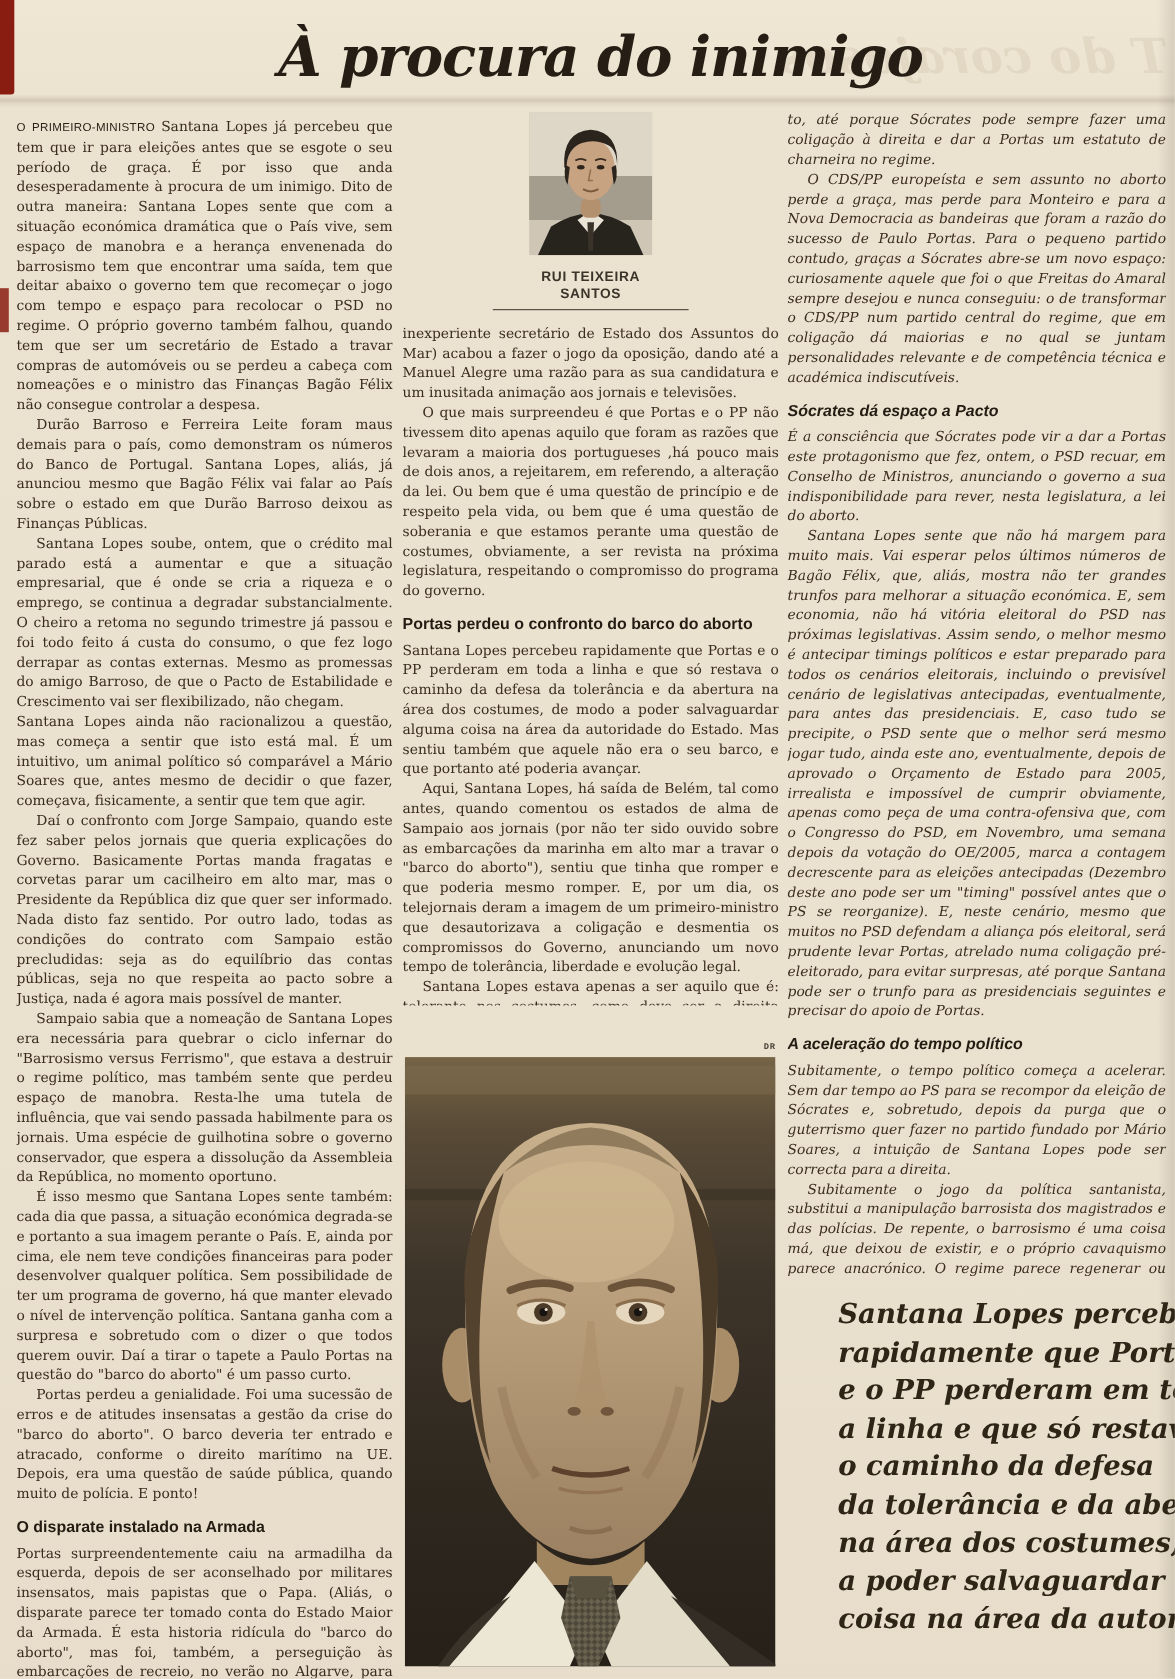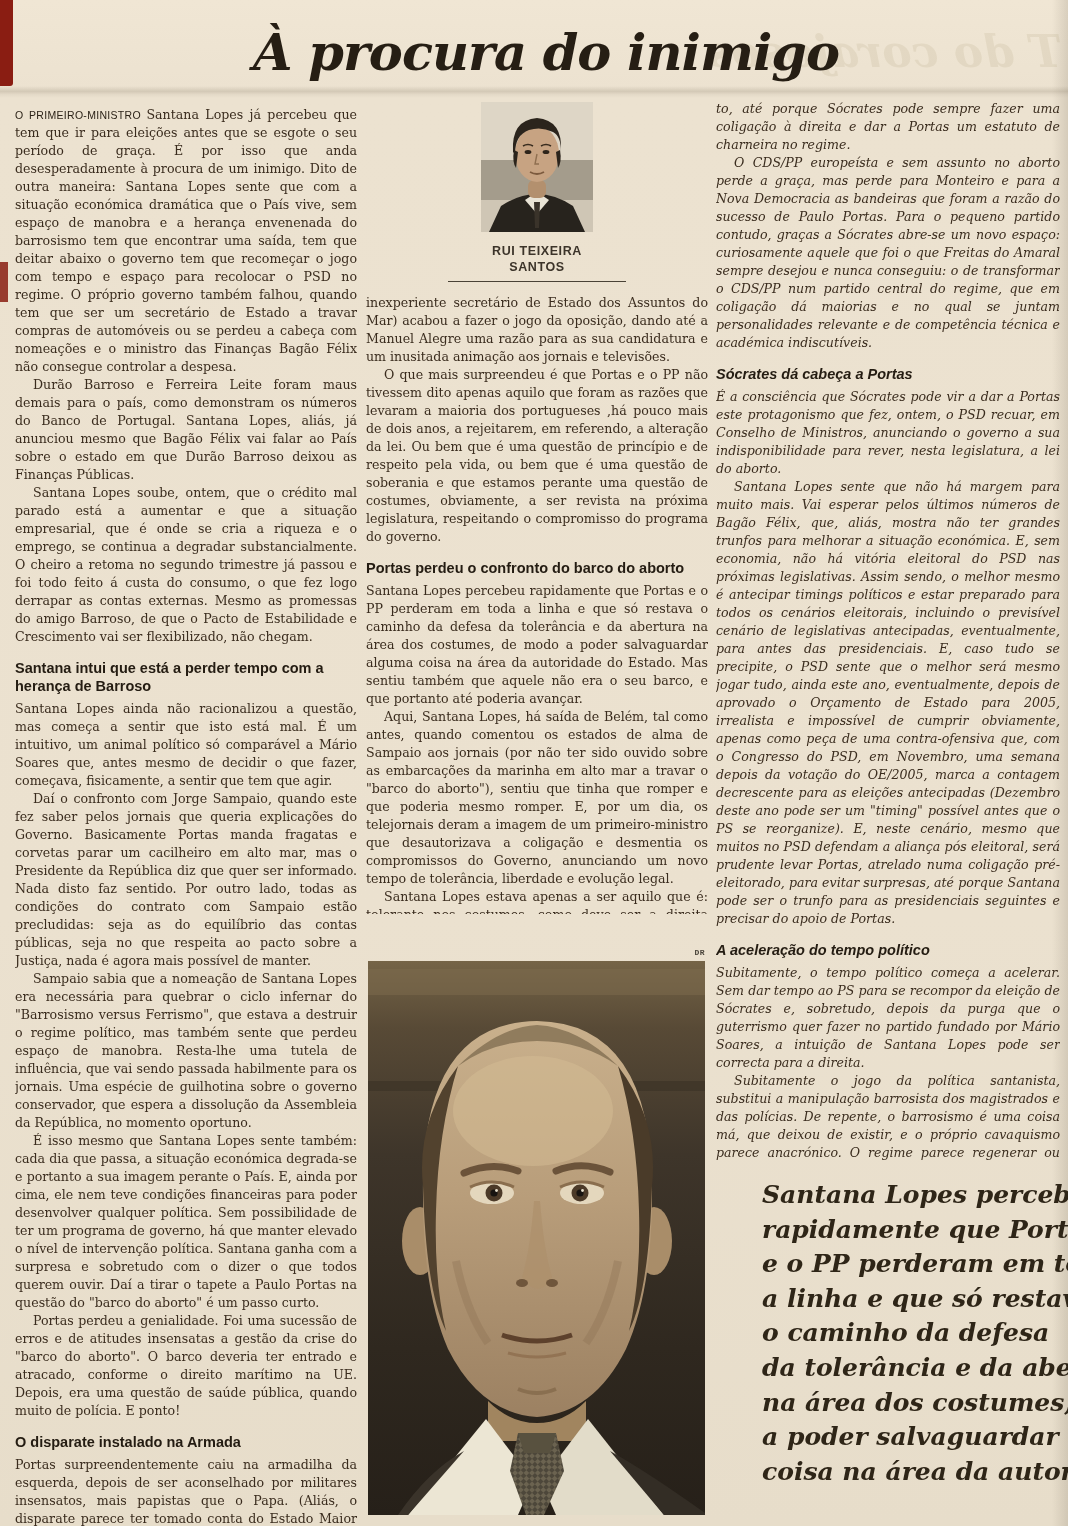--- a/index.html
+++ b/index.html
@@ -80,21 +80,20 @@
 <div class="fold-shadow"></div>
 <div class="edge-shade"></div>
 <div class="ghost-title">T do corajosos</div>
 
 <h1 class="headline">À procura do inimigo</h1>
 
 <div class="col" id="col1">
     <p class="body-p"><span class="lead-in">O PRIMEIRO-MINISTRO </span>Santana Lopes já percebeu que tem que ir para eleições antes que se esgote o seu período de graça. É por isso que anda desesperadamente à procura de um inimigo. Dito de outra maneira: Santana Lopes sente que com a situação económica dramática que o País vive, sem espaço de manobra e a herança envenenada do barrosismo tem que encontrar uma saída, tem que deitar abaixo o governo tem que recomeçar o jogo com tempo e espaço para recolocar o PSD no regime. O próprio governo também falhou, quando tem que ser um secretário de Estado a travar compras de automóveis ou se perdeu a cabeça com nomeações e o ministro das Finanças Bagão Félix não consegue controlar a despesa.</p>
     <p class="body-p indent">Durão Barroso e Ferreira Leite foram maus demais para o país, como demonstram os números do Banco de Portugal. Santana Lopes, aliás, já anunciou mesmo que Bagão Félix vai falar ao País sobre o estado em que Durão Barroso deixou as Finanças Públicas.</p>
     <p class="body-p indent">Santana Lopes soube, ontem, que o crédito mal parado está a aumentar e que a situação empresarial, que é onde se cria a riqueza e o emprego, se continua a degradar substancialmente. O cheiro a retoma no segundo trimestre já passou e foi todo feito á custa do consumo, o que fez logo derrapar as contas externas. Mesmo as promessas do amigo Barroso, de que o Pacto de Estabilidade e Crescimento vai ser flexibilizado, não chegam.</p>
-    <h3 class="subhead">Santana intui que está a perder tempo com a herança de Barroso</h3>
     <p class="body-p">Santana Lopes ainda não racionalizou a questão, mas começa a sentir que isto está mal. É um intuitivo, um animal político só comparável a Mário Soares que, antes mesmo de decidir o que fazer, começava, fisicamente, a sentir que tem que agir.</p>
     <p class="body-p indent">Daí o confronto com Jorge Sampaio, quando este fez saber pelos jornais que queria explicações do Governo. Basicamente Portas manda fragatas e corvetas parar um cacilheiro em alto mar, mas o Presidente da República diz que quer ser informado. Nada disto faz sentido. Por outro lado, todas as condições do contrato com Sampaio estão precludidas: seja as do equilíbrio das contas públicas, seja no que respeita ao pacto sobre a Justiça, nada é agora mais possível de manter.</p>
     <p class="body-p indent">Sampaio sabia que a nomeação de Santana Lopes era necessária para quebrar o ciclo infernar do "Barrosismo versus Ferrismo", que estava a destruir o regime político, mas também sente que perdeu espaço de manobra. Resta-lhe uma tutela de influência, que vai sendo passada habilmente para os jornais. Uma espécie de guilhotina sobre o governo conservador, que espera a dissolução da Assembleia da República, no momento oportuno.</p>
     <p class="body-p indent">É isso mesmo que Santana Lopes sente também: cada dia que passa, a situação económica degrada-se e portanto a sua imagem perante o País. E, ainda por cima, ele nem teve condições financeiras para poder desenvolver qualquer política. Sem possibilidade de ter um programa de governo, há que manter elevado o nível de intervenção política. Santana ganha com a surpresa e sobretudo com o dizer o que todos querem ouvir. Daí a tirar o tapete a Paulo Portas na questão do "barco do aborto" é um passo curto.</p>
     <p class="body-p indent">Portas perdeu a genialidade. Foi uma sucessão de erros e de atitudes insensatas a gestão da crise do "barco do aborto". O barco deveria ter entrado e atracado, conforme o direito marítimo na UE. Depois, era uma questão de saúde pública, quando muito de polícia. E ponto!</p>
     <h3 class="subhead">O disparate instalado na Armada</h3>
     <p class="body-p">Portas surpreendentemente caiu na armadilha da esquerda, depois de ser aconselhado por militares insensatos, mais papistas que o Papa. (Aliás, o disparate parece ter tomado conta do Estado Maior da Armada. É esta historia ridícula do "barco do aborto", mas foi, também, a perseguição às embarcações de recreio, no verão no Algarve, para cobrar um imposto de circulação (que não tem qualquer utilidade económica e que já devia ter sido abolido há muito, pois a fiscalização custa mais que a receita fiscal) cujo valor total é insignificante e, seguramente, muito menos do que custa um almoço da tripulação a bordo de uma corveta que anda a fazer "patrulhas" em alto mar.)</p>
   </div>
 
 <div class="col" id="col2">
@@ -207,21 +206,21 @@
   <path d="M0 554 L40 554 L96 490 Q60 510 30 554 Z" fill="#3a332a"></path>
   <path d="M337 554 L296 554 L242 490 Q278 510 337 552 Z" fill="#332d25"></path>
 
   <path d="M150 472 L188 472 L196 510 L176 554 L158 554 L142 510 Z" fill="url(#tiePat)"></path>
   <path d="M150 472 L188 472 L182 492 L156 492 Z" fill="#58513f"></path>
 </svg>
 
 <div class="col" id="col3">
     <p class="body-p">to, até porque Sócrates pode sempre fazer uma coligação à direita e dar a Portas um estatuto de charneira no regime.</p>
     <p class="body-p indent">O CDS/PP europeísta e sem assunto no aborto perde a graça, mas perde para Monteiro e para a Nova Democracia as bandeiras que foram a razão do sucesso de Paulo Portas. Para o pequeno partido contudo, graças a Sócrates abre-se um novo espaço: curiosamente aquele que foi o que Freitas do Amaral sempre desejou e nunca conseguiu: o de transformar o CDS/PP num partido central do regime, que em coligação dá maiorias e no qual se juntam personalidades relevante e de competência técnica e académica indiscutíveis.</p>
-    <h3 class="subhead">Sócrates dá cabeça a Portas</h3>
+    <h3 class="subhead">Sócrates dá espaço a Pacto</h3>
     <p class="body-p">É a consciência que Sócrates pode vir a dar a Portas este protagonismo que fez, ontem, o PSD recuar, em Conselho de Ministros, anunciando o governo a sua indisponibilidade para rever, nesta legislatura, a lei do aborto.</p>
     <p class="body-p indent">Santana Lopes sente que não há margem para muito mais. Vai esperar pelos últimos números de Bagão Félix, que, aliás, mostra não ter grandes trunfos para melhorar a situação económica. E, sem economia, não há vitória eleitoral do PSD nas próximas legislativas. Assim sendo, o melhor mesmo é antecipar timings políticos e estar preparado para todos os cenários eleitorais, incluindo o previsível cenário de legislativas antecipadas, eventualmente, para antes das presidenciais. E, caso tudo se precipite, o PSD sente que o melhor será mesmo jogar tudo, ainda este ano, eventualmente, depois de aprovado o Orçamento de Estado para 2005, irrealista e impossível de cumprir obviamente, apenas como peça de uma contra-ofensiva que, com o Congresso do PSD, em Novembro, uma semana depois da votação do OE/2005, marca a contagem decrescente para as eleições antecipadas (Dezembro deste ano pode ser um "timing" possível antes que o PS se reorganize). E, neste cenário, mesmo que muitos no PSD defendam a aliança pós eleitoral, será prudente levar Portas, atrelado numa coligação pré-eleitorado, para evitar surpresas, até porque Santana pode ser o trunfo para as presidenciais seguintes e precisar do apoio de Portas.</p>
     <h3 class="subhead">A aceleração do tempo político</h3>
     <p class="body-p">Subitamente, o tempo político começa a acelerar. Sem dar tempo ao PS para se recompor da eleição de Sócrates e, sobretudo, depois da purga que o guterrismo quer fazer no partido fundado por Mário Soares, a intuição de Santana Lopes pode ser correcta para a direita.</p>
     <p class="body-p indent">Subitamente o jogo da política santanista, substitui a manipulação barrosista dos magistrados e das polícias. De repente, o barrosismo é uma coisa má, que deixou de existir, e o próprio cavaquismo parece anacrónico. O regime parece regenerar ou senão mesmo procurar novos caminhos.</p>
   </div>
 
 <div class="pull-quote">
     <div class="pq-line">Santana Lopes percebeu</div>
     <div class="pq-line">rapidamente que Portas</div>

